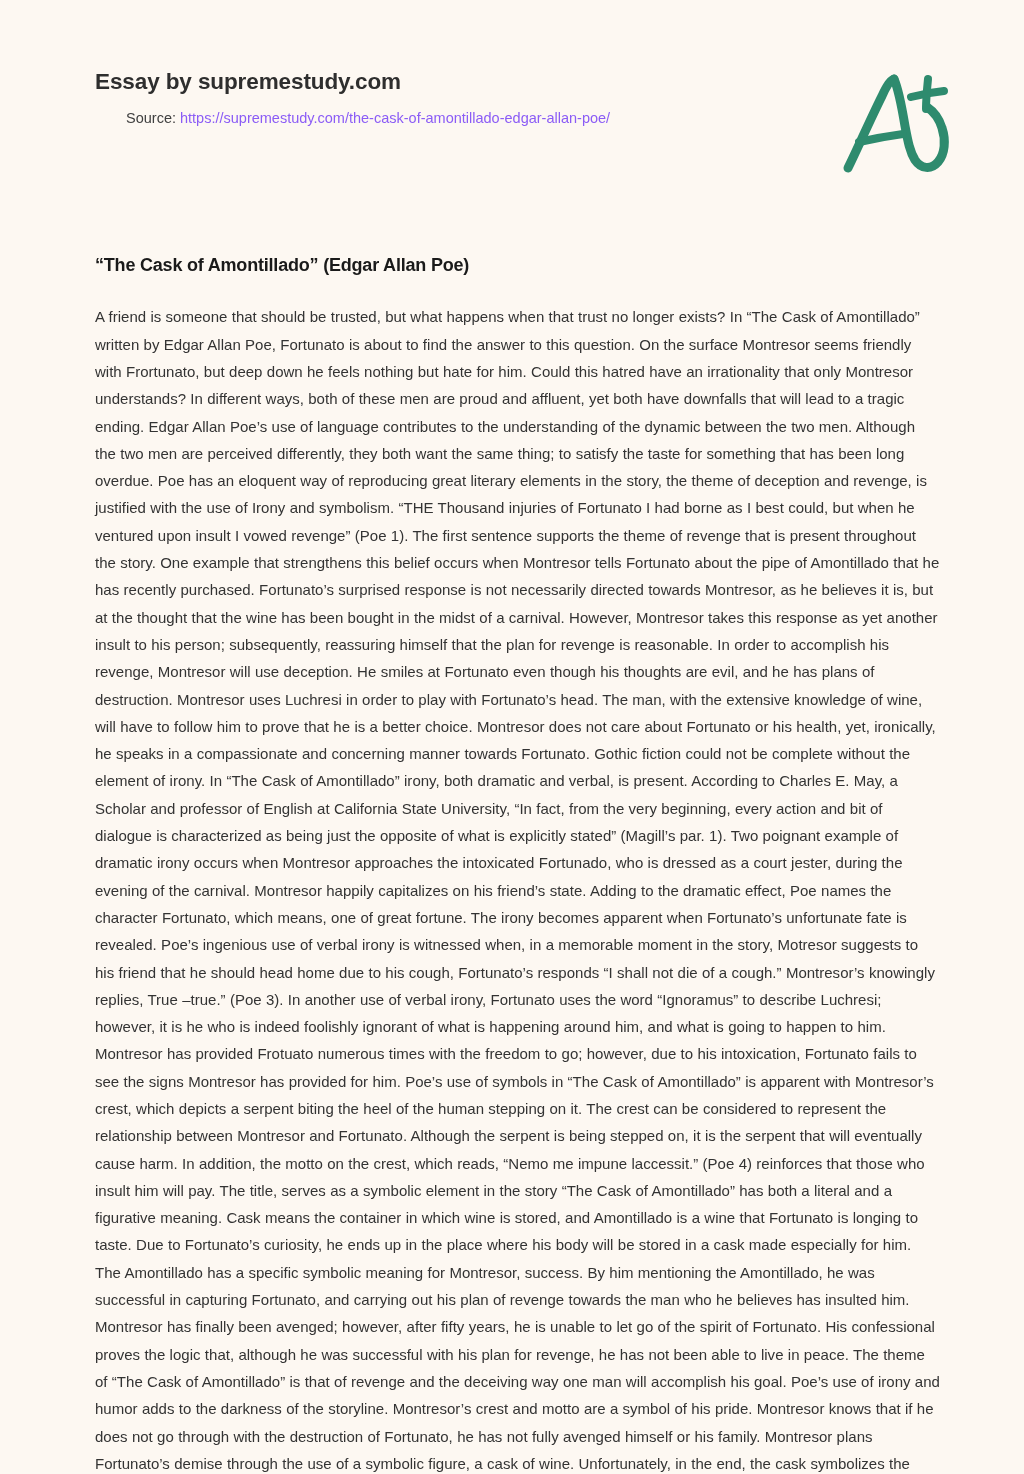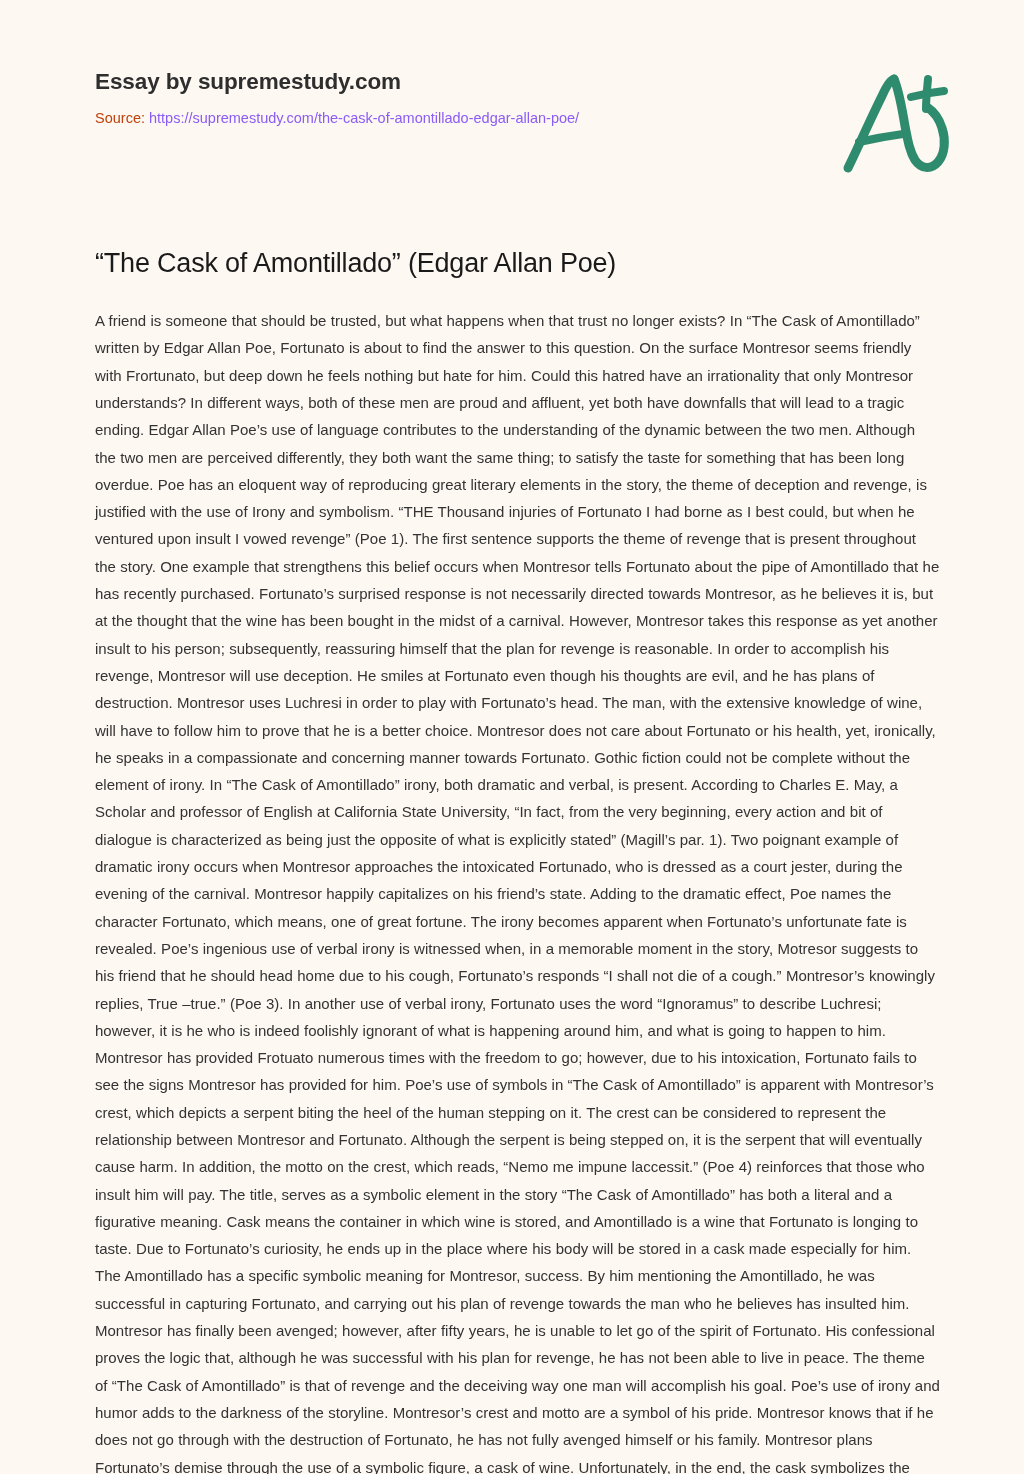--- a/index.html
+++ b/index.html
@@ -47,21 +47,22 @@
 
   .source-line {
     margin-top: 14px;
     font-size: 14.5px;
     color: #7d7d7d;
     line-height: 1.3;
     white-space: nowrap;
   }
 
   .source-label {
-    color: #c2410c;
+    color: #404040;
+    margin-left: 31px;
   }
 
   .source-url {
     color: #8b5cf6;
     text-decoration: none;
   }
 
   
   .logo {
     position: absolute;
@@ -78,25 +79,25 @@
 
   
   .article {
     position: absolute;
     left: 95px;
     top: 238px;
     width: 845px;
   }
 
   .article-title {
-    font-size: 27px;
-    font-weight: normal;
+    font-size: 18px;
+    font-weight: bold;
     color: #1a1a1a;
     line-height: 1.3;
-    margin: 8px 0 26px 0;
+    margin: 16px 0 26px 0;
     letter-spacing: -0.2px;
   }
 
   .article-body p {
     margin: 0;
     font-size: 15px;
     line-height: 27.3px;
     color: #333333;
     text-align: left;
     letter-spacing: 0.01px;

